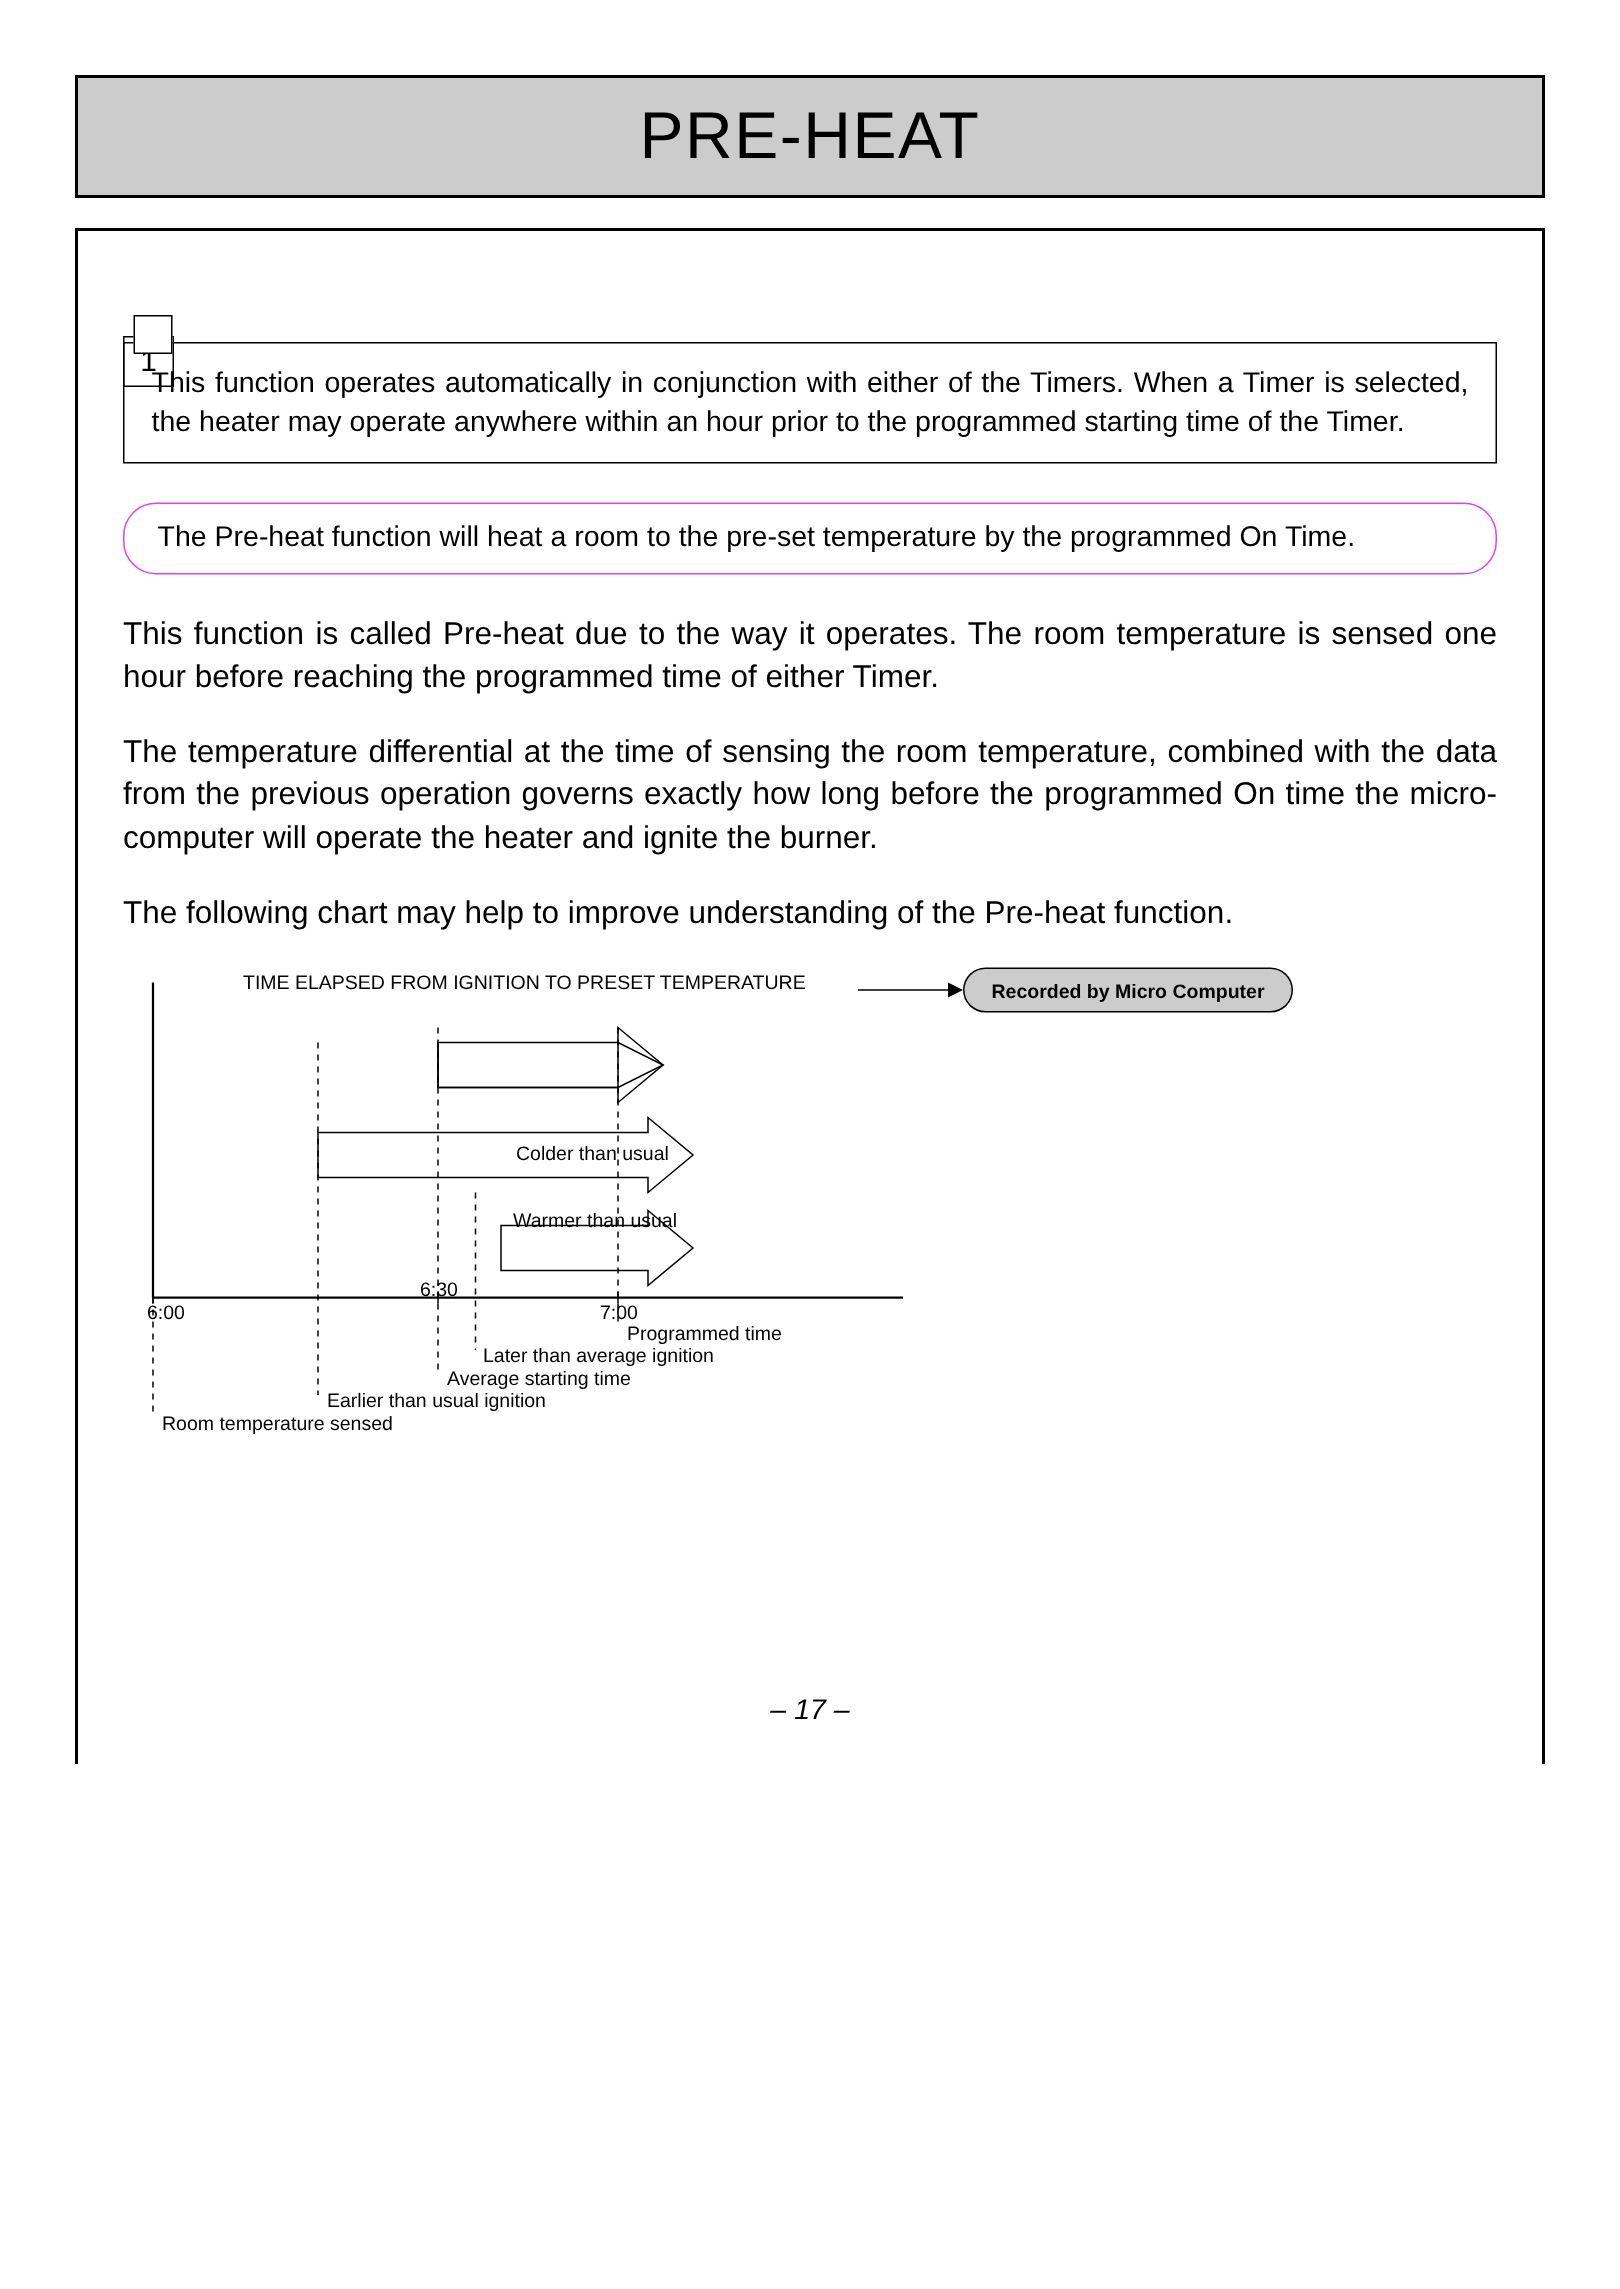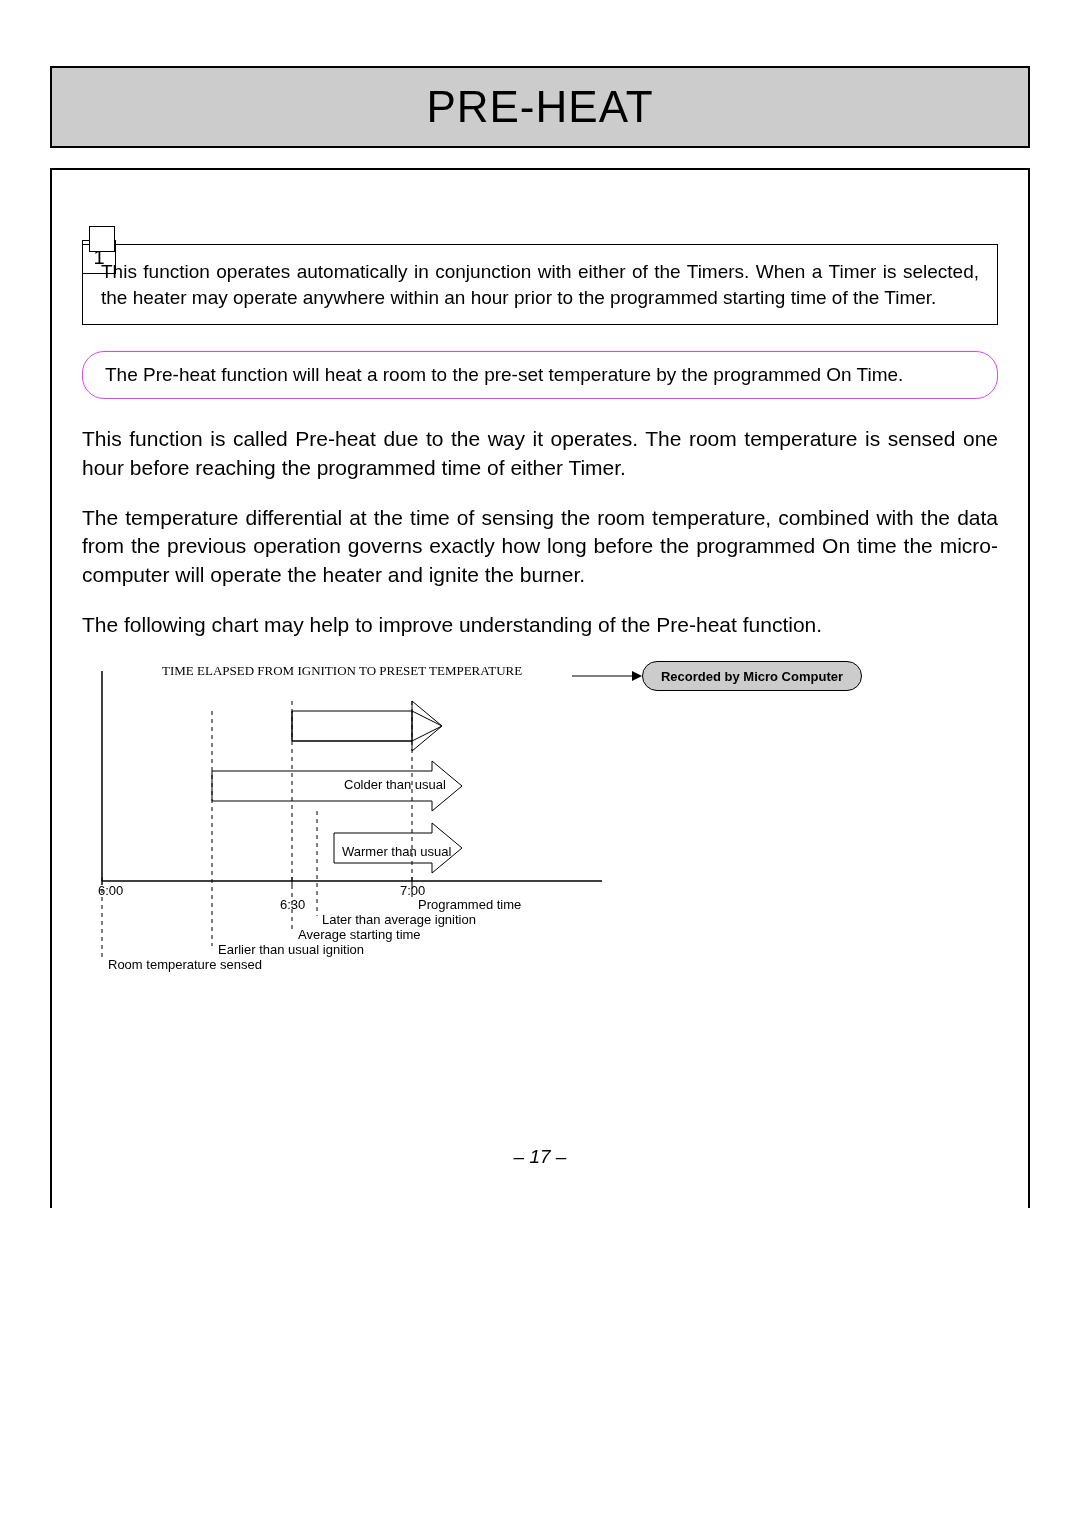--- a/index.html
+++ b/index.html
@@ -6,21 +6,21 @@
   html, body {
     margin: 0;
     padding: 0;
     background: #fff;
     font-family: Arial, Helvetica, sans-serif;
     color: #000;
   }
   .page {
     width: 1080px;
     height: 1176px;
-    margin: 16px auto;
+    margin: 0 auto;
     padding: 50px 50px 20px 50px;
     position: relative;
   }
   .title-box {
     border: 2px solid #000;
     background: #cccccc;
     text-align: center;
     padding: 14px 0;
   }
   .title-box h1 {
@@ -189,27 +189,27 @@
 
         <polygon points="130,110 350,110 350,100 380,125 350,150 350,140 130,140" fill="none" stroke="#000" stroke-width="1"></polygon>
 
         <polygon points="252,172 350,172 350,162 380,187 350,212 350,202 252,202" fill="none" stroke="#000" stroke-width="1"></polygon>
 
         <line x1="20" y1="216" x2="20" y2="224" stroke="#000"></line>
         <line x1="210" y1="216" x2="210" y2="224" stroke="#000"></line>
         <line x1="330" y1="216" x2="330" y2="224" stroke="#000"></line>
       </svg>
 
-      <div class="d-label" style="left:80px; top:2px;font-family:Liberation Serif, serif;">TIME ELAPSED  FROM IGNITION TO PRESET TEMPERATURE</div>
+      <div class="d-label" style="left:80px; top:2px;">TIME ELAPSED  FROM IGNITION TO PRESET TEMPERATURE</div>
 
       <div class="d-label" style="left:262px; top:116px;">Colder than usual</div>
-      <div class="d-label" style="left:260px; top:183px;">Warmer than usual</div>
+      <div class="d-label" style="left:260px; top:161px;">Warmer than usual</div>
 
       <div class="d-label" style="left:16px;  top:222px;">6:00</div>
-      <div class="d-label" style="left:198px; top:236px;">6:30</div>
+      <div class="d-label" style="left:198px; top:207px;">6:30</div>
       <div class="d-label" style="left:318px; top:222px;">7:00</div>
 
       <div class="d-label" style="left:336px; top:236px;">Programmed time</div>
       <div class="d-label" style="left:240px; top:251px;">Later than average ignition</div>
       <div class="d-label" style="left:216px; top:266px;">Average starting time</div>
       <div class="d-label" style="left:136px; top:281px;">Earlier than usual ignition</div>
       <div class="d-label" style="left:26px;  top:296px;">Room temperature sensed</div>
     </div>
 
   </div>

